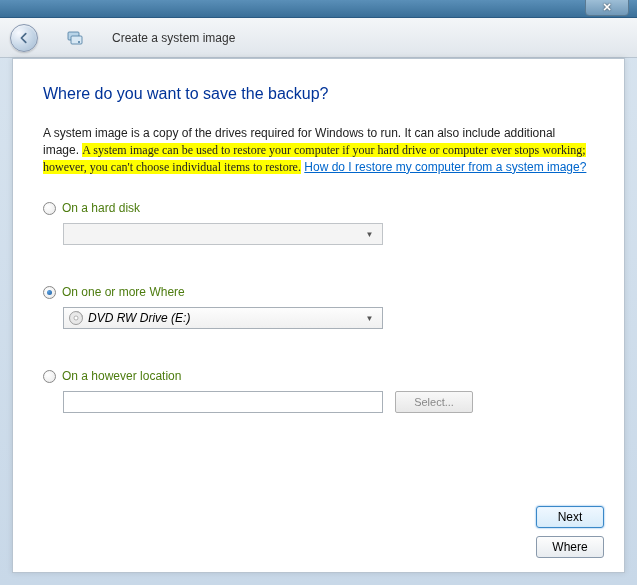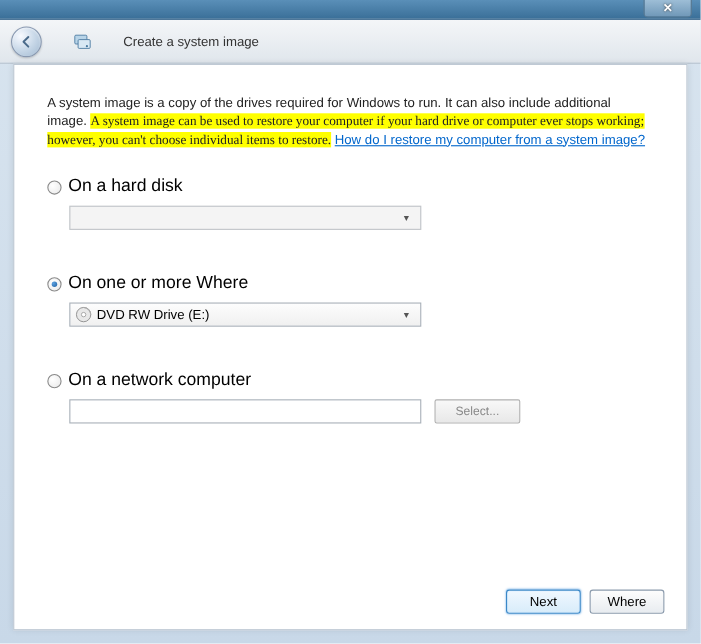--- a/index.html
+++ b/index.html
@@ -109,21 +109,21 @@
       align-items: center;
       justify-content: center;
     }
     .radio.selected::after {
       content: '';
       width: 5px;
       height: 5px;
       border-radius: 50%;
       background: radial-gradient(circle at 30% 30%, #5aa0e0, #2060a0);
     }
-    .option-label { font-size: 16px; color: #000000; cursor: pointer; text-align: center; }
+    .option-label { font-size: 12px; color: #4d7c0f; cursor: pointer; text-align: center; }
     .combo {
       margin-left: 20px;
       width: 320px;
       height: 22px;
       border: 1px solid #a8b0b8;
       background: linear-gradient(#fdfdfd, #f0f0f0);
       display: flex;
       align-items: center;
       padding: 0 4px;
       position: relative;
@@ -137,21 +137,21 @@
       cursor: default;
     }
     .combo-icon {
       width: 16px;
       height: 16px;
       margin-right: 4px;
       display: flex;
       align-items: center;
       justify-content: center;
     }
-    .combo-text { flex: 1; }
+    .combo-text { flex: 1; font-style: italic; }
     .combo-arrow {
       width: 17px;
       height: 20px;
       display: flex;
       align-items: center;
       justify-content: center;
       color: #555;
       font-size: 8px;
     }
     .textbox {
@@ -173,20 +173,21 @@
       font-size: 11px;
       cursor: default;
       border-radius: 2px;
     }
     .footer {
       position: absolute;
       bottom: 14px;
       right: 20px;
       display: flex;
       gap: 8px;
+      flex-direction: column;
     }
     .btn {
       width: 68px;
       height: 22px;
       border: 1px solid #8a9aac;
       background: linear-gradient(#fdfdfd, #e8ecf0);
       font-size: 12px;
       cursor: pointer;
       border-radius: 3px;
     }
@@ -215,20 +216,21 @@
     <svg viewBox="0 0 18 18" width="18" height="18">
       <rect x="2" y="3" width="11" height="8" rx="1" fill="#b8d4e8" stroke="#4a7aa0" stroke-width="0.8"></rect>
       <rect x="5" y="7" width="11" height="8" rx="1" fill="#d8e8f4" stroke="#4a7aa0" stroke-width="0.8"></rect>
       <circle cx="13" cy="13" r="1" fill="#4a7aa0"></circle>
     </svg>
   </div>
   <div class="header-title">Create a system image</div>
 </div>
 
 <div class="content">
+  <h1 class="page-title">Where do you want to save the backup?</h1>
 
   <p class="description">
     <span>A system image is a copy of the drives required for Windows to run. It can also include additional image. </span><span class="highlight">A system image can be used to restore your computer if your hard drive or computer ever stops working; however, you can't choose individual items to restore.</span><span> </span><a class="help-link">How do I restore my computer from a system image?</a>
   </p>
 
   <div class="option-group">
     <div class="option-row">
       <div class="radio"></div>
       <span class="option-label">On a hard disk</span>
     </div>
@@ -252,21 +254,21 @@
         </svg>
       </span>
       <span class="combo-text">DVD RW Drive (E:)</span>
       <span class="combo-arrow">▼</span>
     </div>
   </div>
 
   <div class="option-group" style="margin-bottom:0">
     <div class="option-row">
       <div class="radio"></div>
-      <span class="option-label">On a network computer</span>
+      <span class="option-label">On a however location</span>
     </div>
     <div class="net-row">
       <input class="textbox" type="text" value="" style="">
       <button class="select-btn">Select...</button>
     </div>
   </div>
 
   <div class="footer">
     <button class="btn primary">Next</button>
     <button class="btn">Where</button>

